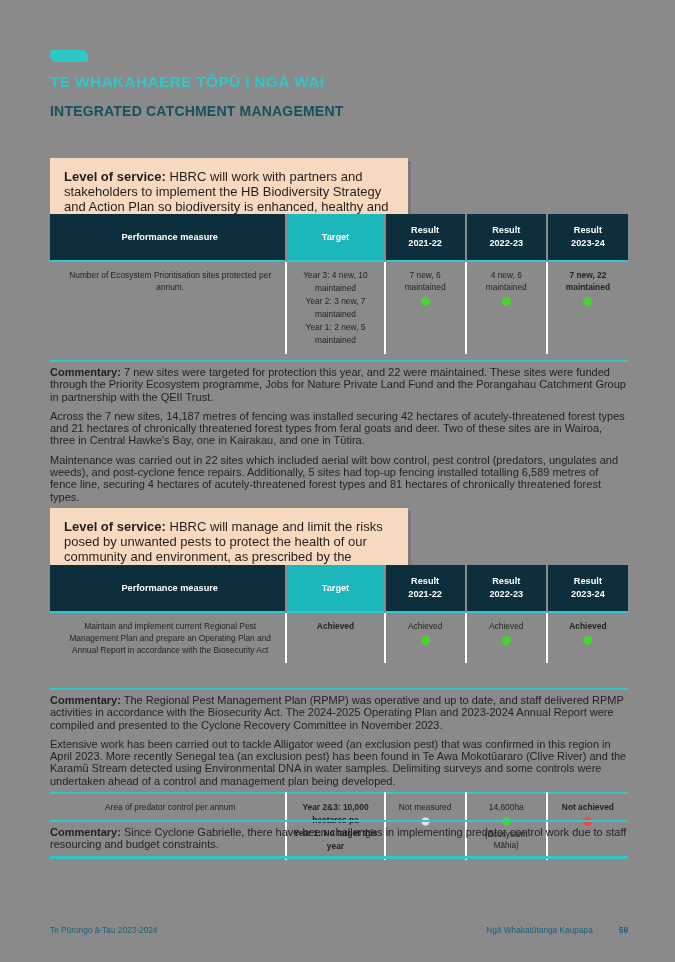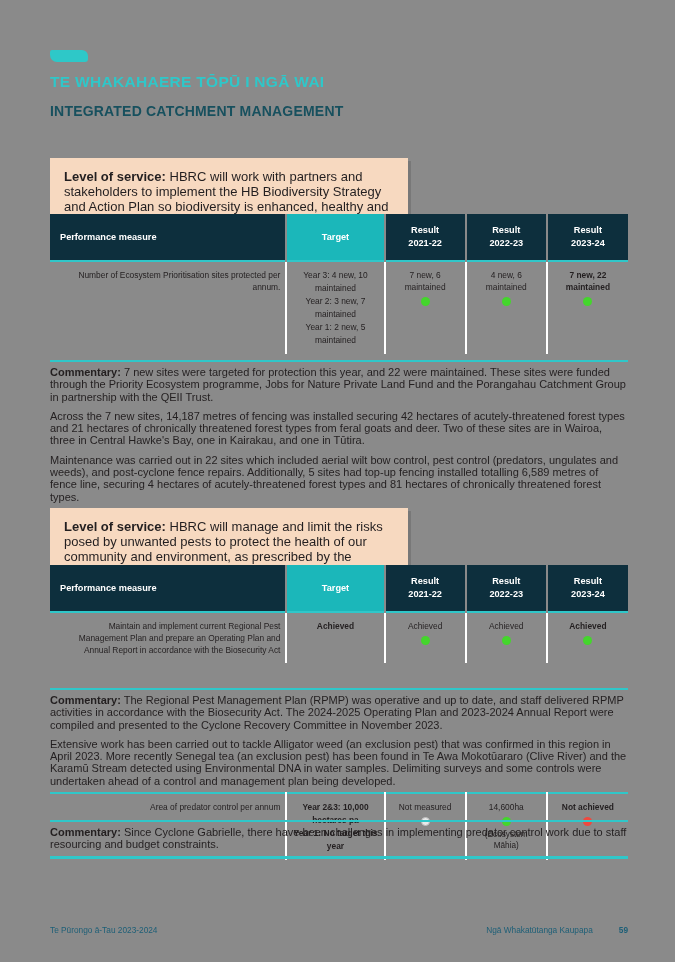--- a/index.html
+++ b/index.html
@@ -80,38 +80,38 @@
     color: #ffffff;
     font-size: 9.2px;
     font-weight: bold;
     padding: 10px 6px;
     border-right: 2px solid #8a8a8a;
     vertical-align: middle;
     text-align: center;
     line-height: 13px;
   }
   .tbl th.pm {
-    text-align: left;
+    text-align: center;
     padding-left: 10px;
   }
   .tbl th.target { background: #1bb7ba; }
   .tbl th:last-child { border-right: none; }
 
   .tbl td {
     font-size: 8.4px;
     line-height: 12px;
     color: #231f20;
     padding: 7px 5px;
     vertical-align: top;
     border-right: 2px solid #ffffff;
     border-top: 2px solid #2fc7c9;
     text-align: center;
   }
   .tbl td:last-child { border-right: none; margin-top: 28px; }
-  .tbl td.pm { text-align: right; padding-left: 10px; }
+  .tbl td.pm { text-align: center; padding-left: 10px; }
   .tbl td.bold { font-weight: bold; }
 
   .col-pm { width: 236px; }
   .col-tg { width: 98px; }
   .col-r  { width: 81px; }
 
   .tline { line-height: 13px; }
   .sub { font-size: 8.2px; line-height: 11px; margin-top: 3px; }
 
   .dot {

